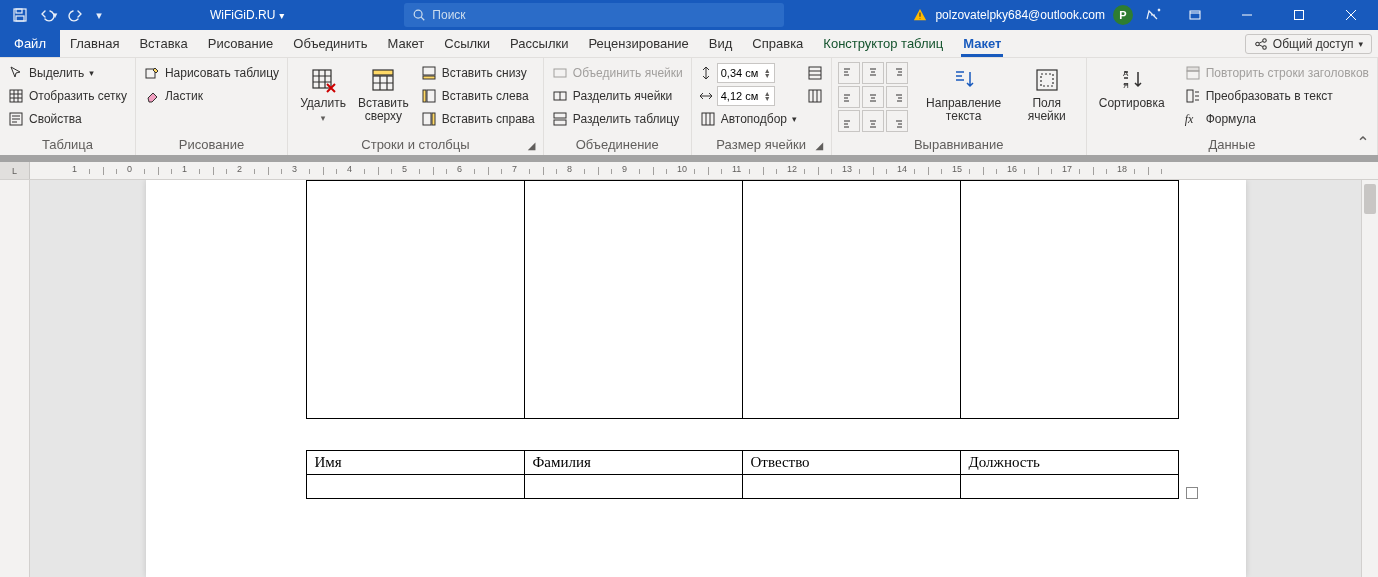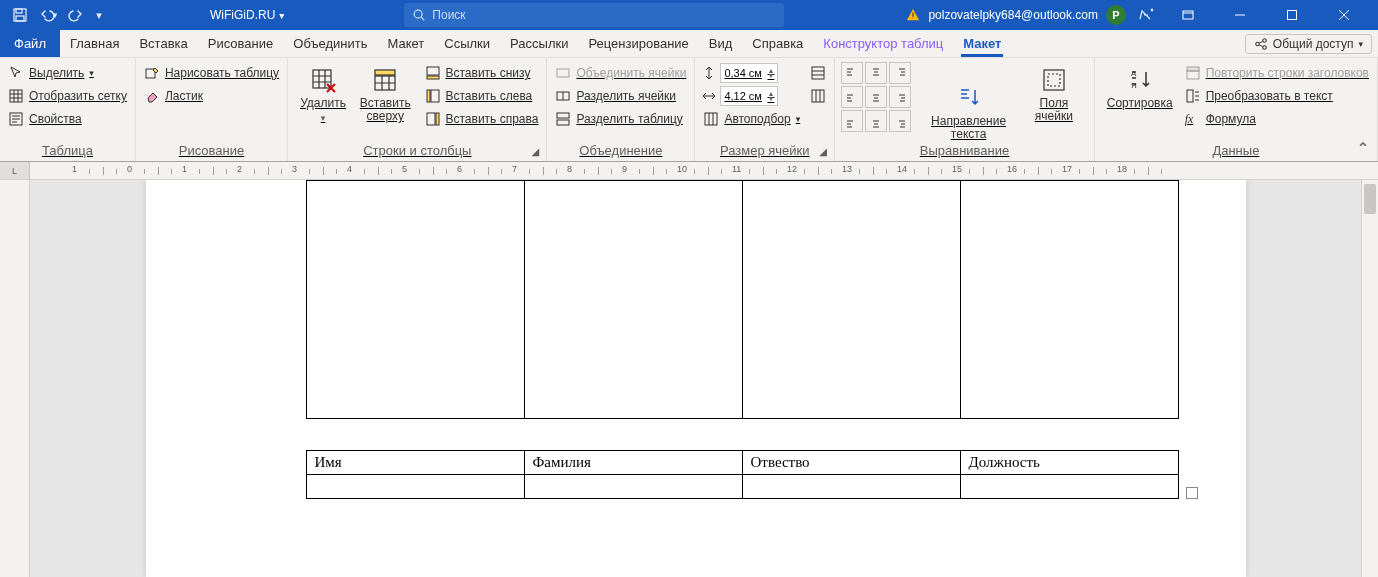--- a/index.html
+++ b/index.html
@@ -6,39 +6,39 @@
 body { background:#fff; width:1378px; height:577px; overflow:hidden; user-select:none; }
 
 
 .titlebar { height:30px; background:#185abd; display:flex; align-items:center; color:#fff; font-size:12px; }
 .qat { display:flex; align-items:center; gap:4px; padding:0 8px; }
 .qat-btn { width:24px; height:24px; display:flex; align-items:center; justify-content:center; opacity:.9; }
 .qat-btn svg { width:16px; height:16px; }
 .doc-title { margin-left:96px; display:flex; align-items:center; gap:4px; }
 .searchbox { margin-left:120px; display:flex; align-items:center; background:#2b6cc8; height:24px; width:380px; border-radius:3px; padding:0 8px; gap:6px; font-size:12px; color:#cde; }
 .searchbox svg { width:14px; height:14px; }
-.title-right { margin-left:auto; display:flex; align-items:center; gap:8px; padding-right:12px; }
+.title-right { margin-left:auto; display:flex; align-items:center; gap:8px; padding-right:5px; }
 .warn { width:14px; height:14px; }
 .avatar { width:20px; height:20px; border-radius:50%; background:#2e7d32; color:#fff; display:flex; align-items:center; justify-content:center; font-size:11px; font-weight:600; }
 .winbtn { width:44px; height:30px; display:flex; align-items:center; justify-content:center; }
 .winbtn svg { width:12px; height:12px; }
 
 
 .tabsrow { height:28px; background:#f3f2f1; display:flex; align-items:flex-end; font-size:13px; border-bottom:1px solid #e1dfdd; }
 .filetab { height:100%; background:#185abd; color:#fff; padding:0 14px; display:flex; align-items:center; }
 .tab { padding:0 10px; height:100%; display:flex; align-items:center; color:#323130; }
-.tab.ctx { color:#8b5cf6; }
+.tab.ctx { color:#14532d; }
 .tab.active { color:#185abd; font-weight:600; position:relative; }
 .tab.active::after { content:""; position:absolute; bottom:0; left:8px; right:8px; height:3px; background:#185abd; }
 .tabs-spacer { flex:1; }
 .sharebtn { display:flex; align-items:center; gap:5px; border:1px solid #c8c6c4; border-radius:3px; padding:2px 8px; margin:3px 6px 3px 0; font-size:12px; color:#323130; }
 .sharebtn svg { width:14px; height:14px; }
 
 
-.ribbon { height:104px; background:#f3f2f1; display:flex; border-bottom:1px solid #a3a3a3; position:relative;text-decoration:underline; }
+.ribbon { height:104px; background:#f3f2f1; display:flex; border-bottom:7px solid #a3a3a3; position:relative; }
 .group { display:flex; flex-direction:column; border-right:1px solid #e1dfdd; padding:4px 6px 0; }
 .group-body { flex:1; display:flex; }
 .group-label { font-size:13px; color:#605e5c; text-align:center; padding:2px 0 3px; }
 .stack { display:flex; flex-direction:column; gap:1px; }
 .cmd { display:flex; align-items:center; gap:5px; font-size:12px; color:#323130; padding:1px 2px; height:22px; white-space:nowrap; }
 .cmd.dim { color:#a19f9d; }
 .cmd svg { width:16px; height:16px; flex-shrink:0; }
 .bigbtn { display:flex; flex-direction:column; align-items:center; justify-content:flex-start; padding:4px 6px 0; font-size:12px; color:#323130; gap:3px; }
 .bigbtn svg { width:28px; height:28px; }
 .bigbtn .lbl { text-align:center; line-height:1.1; }
@@ -422,21 +422,21 @@
             <svg viewBox="0 0 14 14" stroke="#323130">
               <path d="M4 7h6M5 10h4M4 13h6"></path>
             </svg>
           </div>
         <div class="aligncell">
             <svg viewBox="0 0 14 14" stroke="#323130">
               <path d="M6 7h6M8 10h4M7 13h5"></path>
             </svg>
           </div>
       </div>
-      <div class="bigbtn" style="margin-left:6px;justify-content:flex-end;">
+      <div class="bigbtn" style="margin-left:6px;">
         <svg viewBox="0 0 28 28" stroke="#185abd" fill="none" stroke-width="1.5">
             <path d="M6 6h8M6 10h6M6 14h8"></path>
             <path d="M20 6v14M17 17l3 3 3-3"></path>
           </svg>
         <span class="lbl">Направление текста</span>
       </div>
       <div class="bigbtn">
         <svg viewBox="0 0 28 28" stroke="#323130" fill="none" stroke-width="1.2">
             <rect x="4" y="4" width="20" height="20"></rect>
             <rect x="8" y="8" width="12" height="12" stroke-dasharray="2 2"></rect>
@@ -451,21 +451,21 @@
     <div class="group-body">
       <div class="bigbtn">
         <svg viewBox="0 0 28 28" stroke="#323130" fill="none" stroke-width="1.5">
             <path d="M6 6h4M6 12h4M6 18h4"></path>
             <text x="5" y="10" font-size="8" fill="#323130" stroke="none">А</text>
             <text x="5" y="22" font-size="8" fill="#323130" stroke="none">Я</text>
             <path d="M20 6v14M17 17l3 3 3-3"></path>
           </svg>
         <span class="lbl">Сортировка</span>
       </div>
-      <div class="stack" style="margin-left:4px;">
+      <div class="stack" style="margin-left:12px;">
         <div class="cmd dim">
             <svg viewBox="0 0 16 16" fill="none" stroke="#a19f9d">
               <rect x="2" y="2" width="12" height="4" fill="#e1dfdd"></rect>
               <rect x="2" y="6" width="12" height="8"></rect>
             </svg>
             <span>Повторить строки заголовков</span>
           </div>
         <div class="cmd">
             <svg viewBox="0 0 16 16" fill="none" stroke="#323130">
               <rect x="2" y="2" width="6" height="12"></rect>

